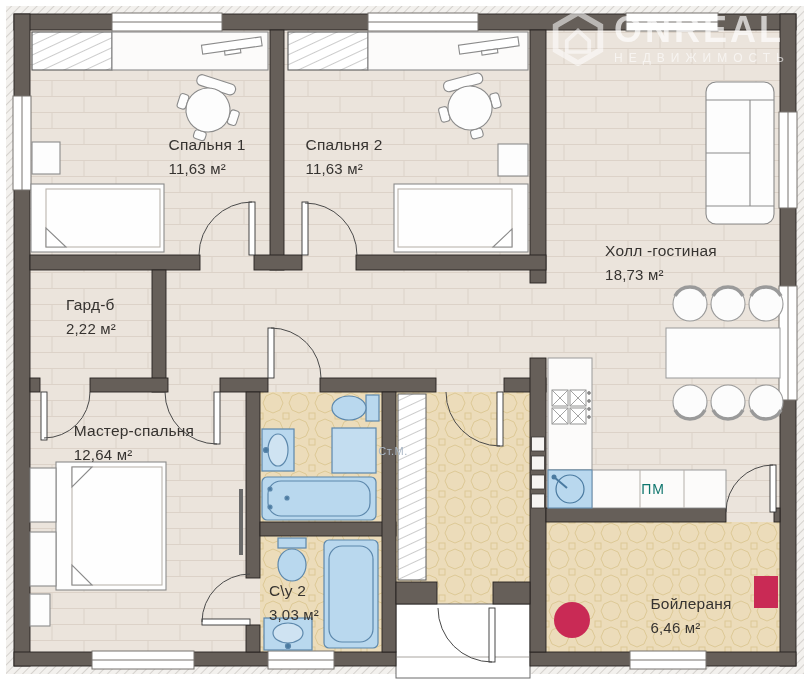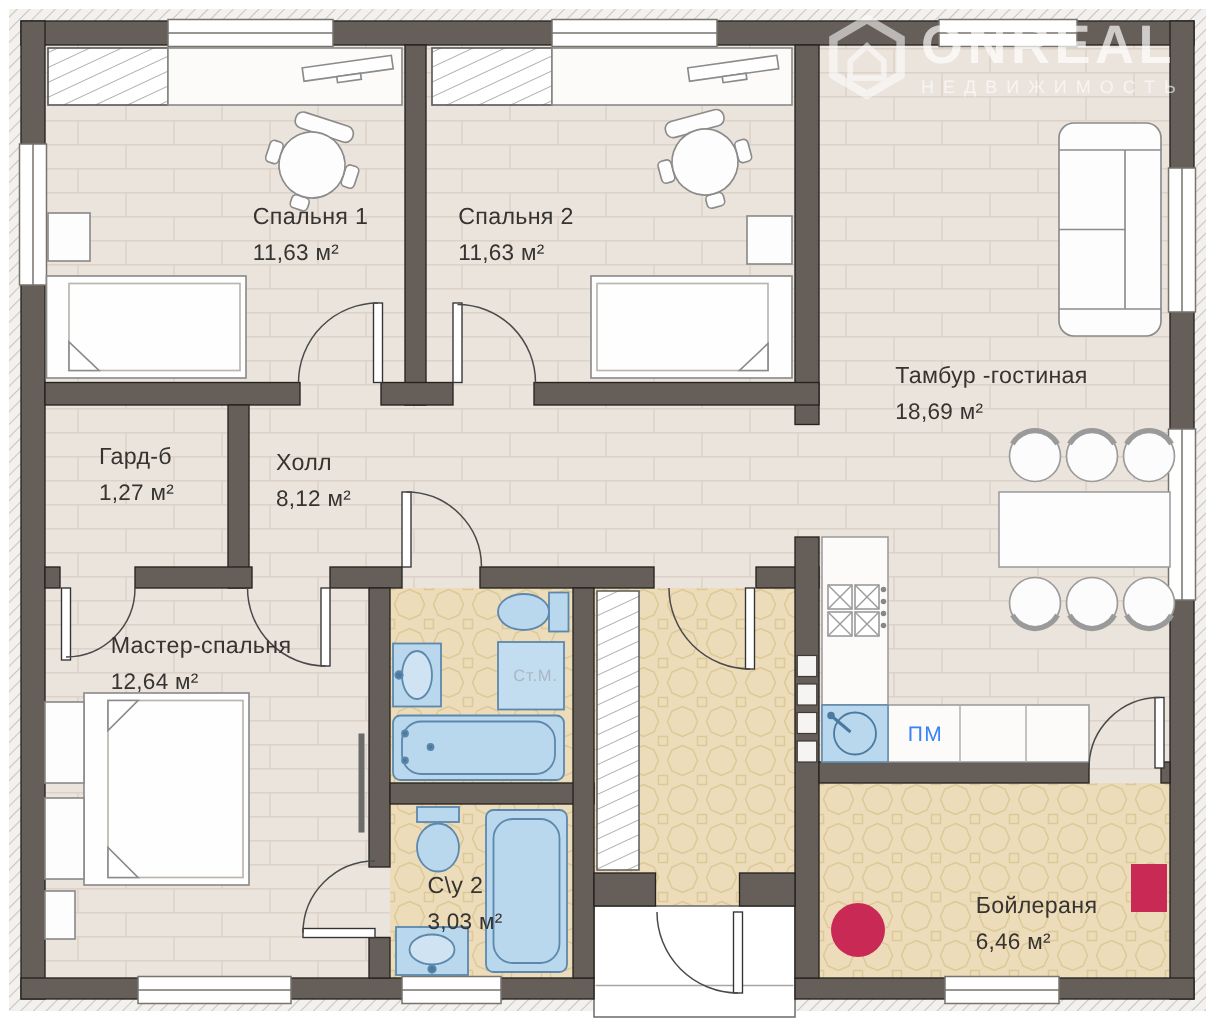--- a/index.html
+++ b/index.html
@@ -2,23 +2,23 @@
 <html><head>
 <meta charset="utf-8">
 <style>
   html,body{margin:0;padding:0;background:#ffffff;}
   .stage{position:relative;width:810px;height:680px;background:#ffffff;overflow:hidden;
          font-family:"Liberation Sans",sans-serif;}
   .stage svg.plan{position:absolute;left:0;top:0;}
   .room-label{position:absolute;transform:translate(-50%,-50%);
               color:#363330;font-size:15.5px;line-height:1.55;white-space:nowrap;letter-spacing:.2px;}
   .room-label .ra{font-size:15px;}
-  .mini-label{position:absolute;transform:translate(-50%,-50%);white-space:nowrap;}
+  .mini-label{position:absolute;transform:translate(-50%,-50%);white-space:nowrap;margin-left:36px;}
   .stm{color:#a9b6c4;font-size:11px;letter-spacing:.5px;}
-  .pm{color:#3b82f6;font-size:14px;letter-spacing:1px;}
+  .pm{color:#0f766e;font-size:14px;letter-spacing:1px;}
   .watermark{position:absolute;left:552px;top:10px;display:flex;align-items:center;gap:10px;}
   .wm-logo{opacity:.55;}
   .wm-brand{font-size:36px;font-weight:bold;letter-spacing:3px;color:rgba(255,255,255,.68);line-height:1;}
   .wm-tagline{font-size:12px;letter-spacing:6px;color:rgba(255,255,255,.6);margin-top:3px;}
 </style>
 </head>
 <body>
 
 <div class="stage">
 
@@ -335,36 +335,32 @@
 
 <div class="room-label" style="left:207px;top:157px">
   <div class="rn">Спальня 1</div>
   <div class="ra">11,63 м²</div>
 </div>
 <div class="room-label" style="left:344px;top:157px">
   <div class="rn">Спальня 2</div>
   <div class="ra">11,63 м²</div>
 </div>
 <div class="room-label" style="left:661px;top:263px">
-  <div class="rn">Тамбур -гостиная</div>
-  <div class="ra">18,69 м²</div>
+  <div class="rn">Холл -гостиная</div>
+  <div class="ra">18,73 м²</div>
 </div>
 <div class="room-label" style="left:91px;top:317px">
   <div class="rn">Гард-б</div>
-  <div class="ra">1,27 м²</div>
-</div>
-<div class="room-label" style="left:209px;top:321px">
-  <div class="rn">Холл</div>
-  <div class="ra">8,12 м²</div>
+  <div class="ra">2,22 м²</div>
 </div>
 <div class="room-label" style="left:134px;top:443px">
   <div class="rn">Мастер-спальня</div>
   <div class="ra">12,64 м²</div>
 </div>
-<div class="room-label" style="left:310px;top:603px">
+<div class="room-label" style="left:294px;top:603px">
   <div class="rn">С\у 2</div>
   <div class="ra">3,03 м²</div>
 </div>
 <div class="room-label" style="left:691px;top:616px">
   <div class="rn">Бойлераня</div>
   <div class="ra">6,46 м²</div>
 </div>
 
 <div class="mini-label stm" style="left:357px;top:451px">Ст.М.</div>
 <div class="mini-label pm" style="left:617px;top:489px">ПМ</div>

